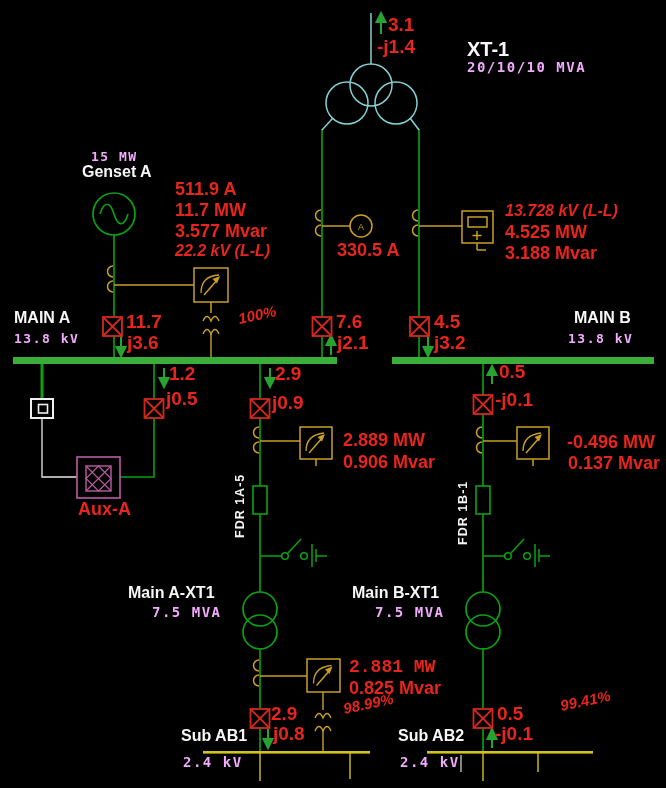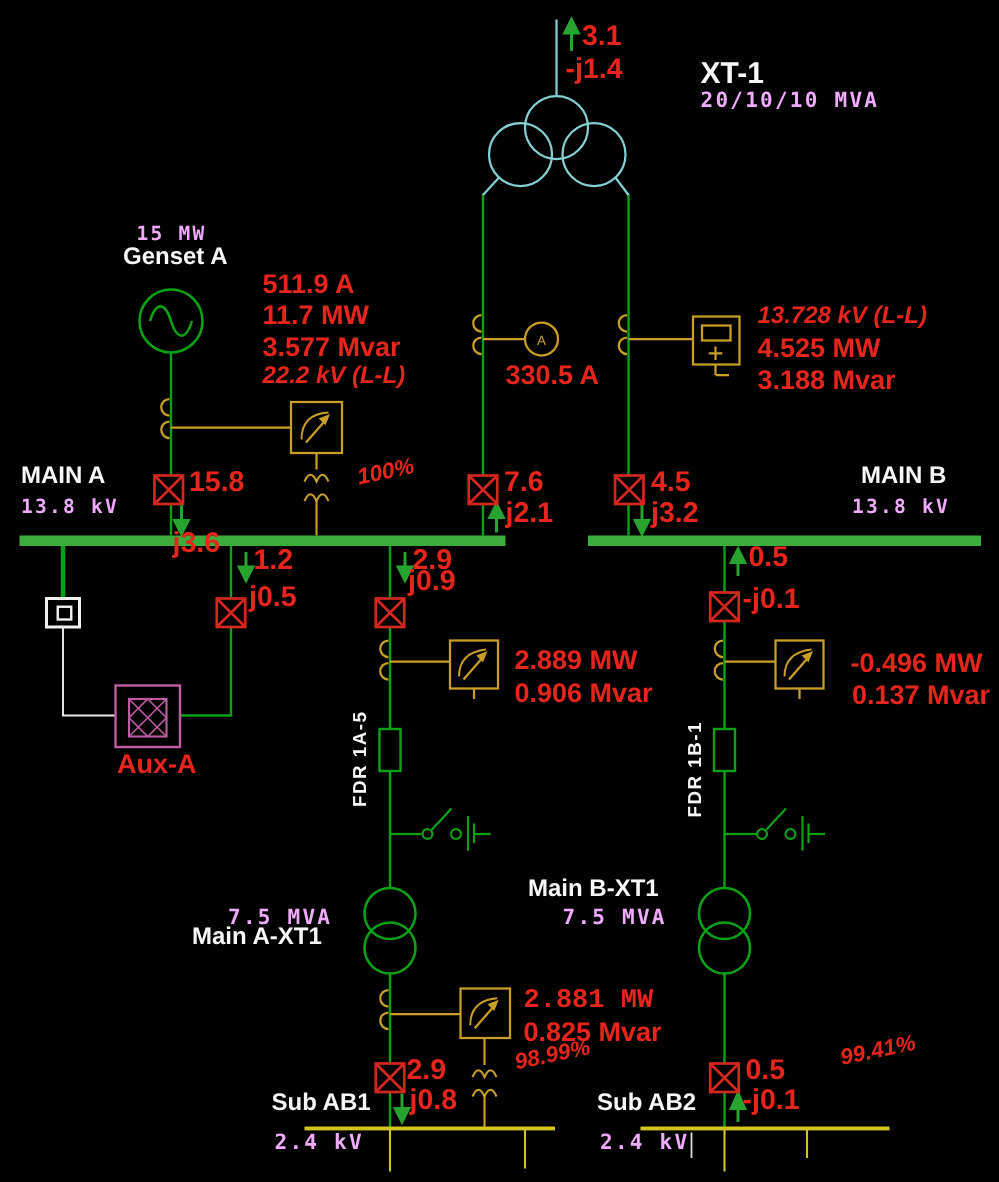--- a/index.html
+++ b/index.html
@@ -279,46 +279,46 @@
 
   <div class="t rv rvi" style="left:505px;top:203px;">13.728 kV (L-L)</div>
   <div class="t rv rv17" style="left:505px;top:223px;">4.525 MW</div>
   <div class="t rv rv17" style="left:505px;top:244px;">3.188 Mvar</div>
 
   <div class="t wb" style="left:14px;top:310px;">MAIN A</div>
   <div class="t mono" style="left:14px;top:332px;">13.8 kV</div>
   <div class="t wb" style="left:574px;top:310px;">MAIN B</div>
   <div class="t mono" style="left:568px;top:332px;">13.8 kV</div>
 
-  <div class="t rv" style="left:126px;top:312px;">15.8</div>
-  <div class="t rv" style="left:115px;top:333px;margin-top:20px;">j3.6</div>
+  <div class="t rv" style="left:126px;top:312px;">11.7</div>
+  <div class="t rv" style="left:127px;top:333px;">j3.6</div>
   <div class="t rv pct" style="left:240px;top:311px;">100%</div>
   <div class="t rv" style="left:336px;top:312px;">7.6</div>
   <div class="t rv" style="left:337px;top:333px;">j2.1</div>
   <div class="t rv" style="left:434px;top:312px;">4.5</div>
   <div class="t rv" style="left:434px;top:333px;">j3.2</div>
 
   <div class="t rv" style="left:169px;top:364px;">1.2</div>
   <div class="t rv" style="left:166px;top:389px;">j0.5</div>
   <div class="t rv" style="left:275px;top:364px;">2.9</div>
-  <div class="t rv" style="left:272px;top:378px;text-align:right;">j0.9</div>
+  <div class="t rv" style="left:272px;top:393px;text-align:right;">j0.9</div>
   <div class="t rv" style="left:499px;top:362px;">0.5</div>
   <div class="t rv" style="left:495px;top:390px;">-j0.1</div>
 
   <div class="t rv rv17" style="left:78px;top:500px;">Aux-A</div>
 
   <div class="t wb vert" style="left:234px;top:538px;">FDR 1A-5</div>
   <div class="t wb vert" style="left:457px;top:545px;">FDR 1B-1</div>
 
   <div class="t rv rv17" style="left:343px;top:431px;">2.889 MW</div>
   <div class="t rv rv17" style="left:343px;top:453px;">0.906 Mvar</div>
   <div class="t rv rv17" style="left:567px;top:433px;">-0.496 MW</div>
   <div class="t rv rv17" style="left:568px;top:454px;">0.137 Mvar</div>
 
-  <div class="t wb" style="left:128px;top:585px;margin-top:32px;">Main A-XT1</div>
+  <div class="t wb" style="left:128px;top:585px;">Main A-XT1</div>
   <div class="t mono" style="left:152px;top:605px;font-size:14px;">7.5 MVA</div>
   <div class="t wb" style="left:352px;top:585px;">Main B-XT1</div>
   <div class="t mono" style="left:375px;top:605px;font-size:14px;">7.5 MVA</div>
 
   <div class="t rv rv17" style="left:349px;top:658px;font-family:Liberation Mono, monospace;">2.881 MW</div>
   <div class="t rv rv17" style="left:349px;top:679px;">0.825 Mvar</div>
 
   <div class="t rv" style="left:271px;top:704px;">2.9</div>
   <div class="t rv" style="left:273px;top:724px;">j0.8</div>
   <div class="t rv pct" style="left:345px;top:701px;">98.99%</div>

